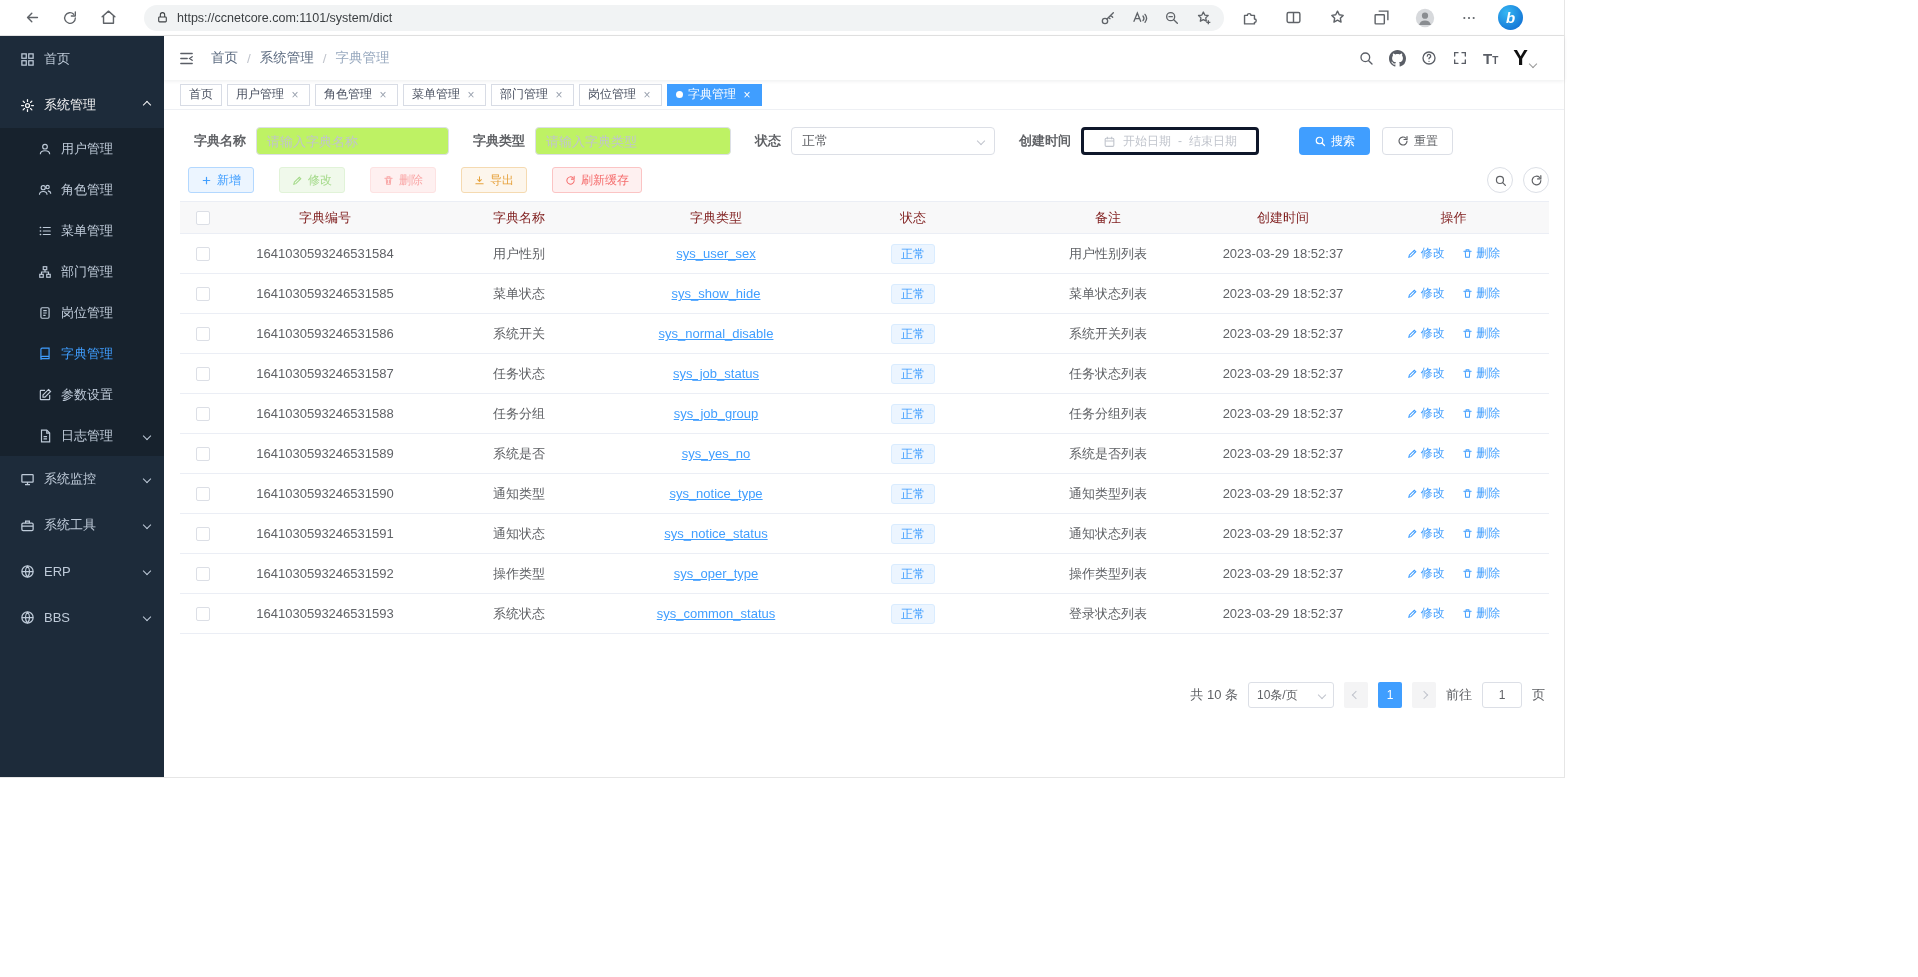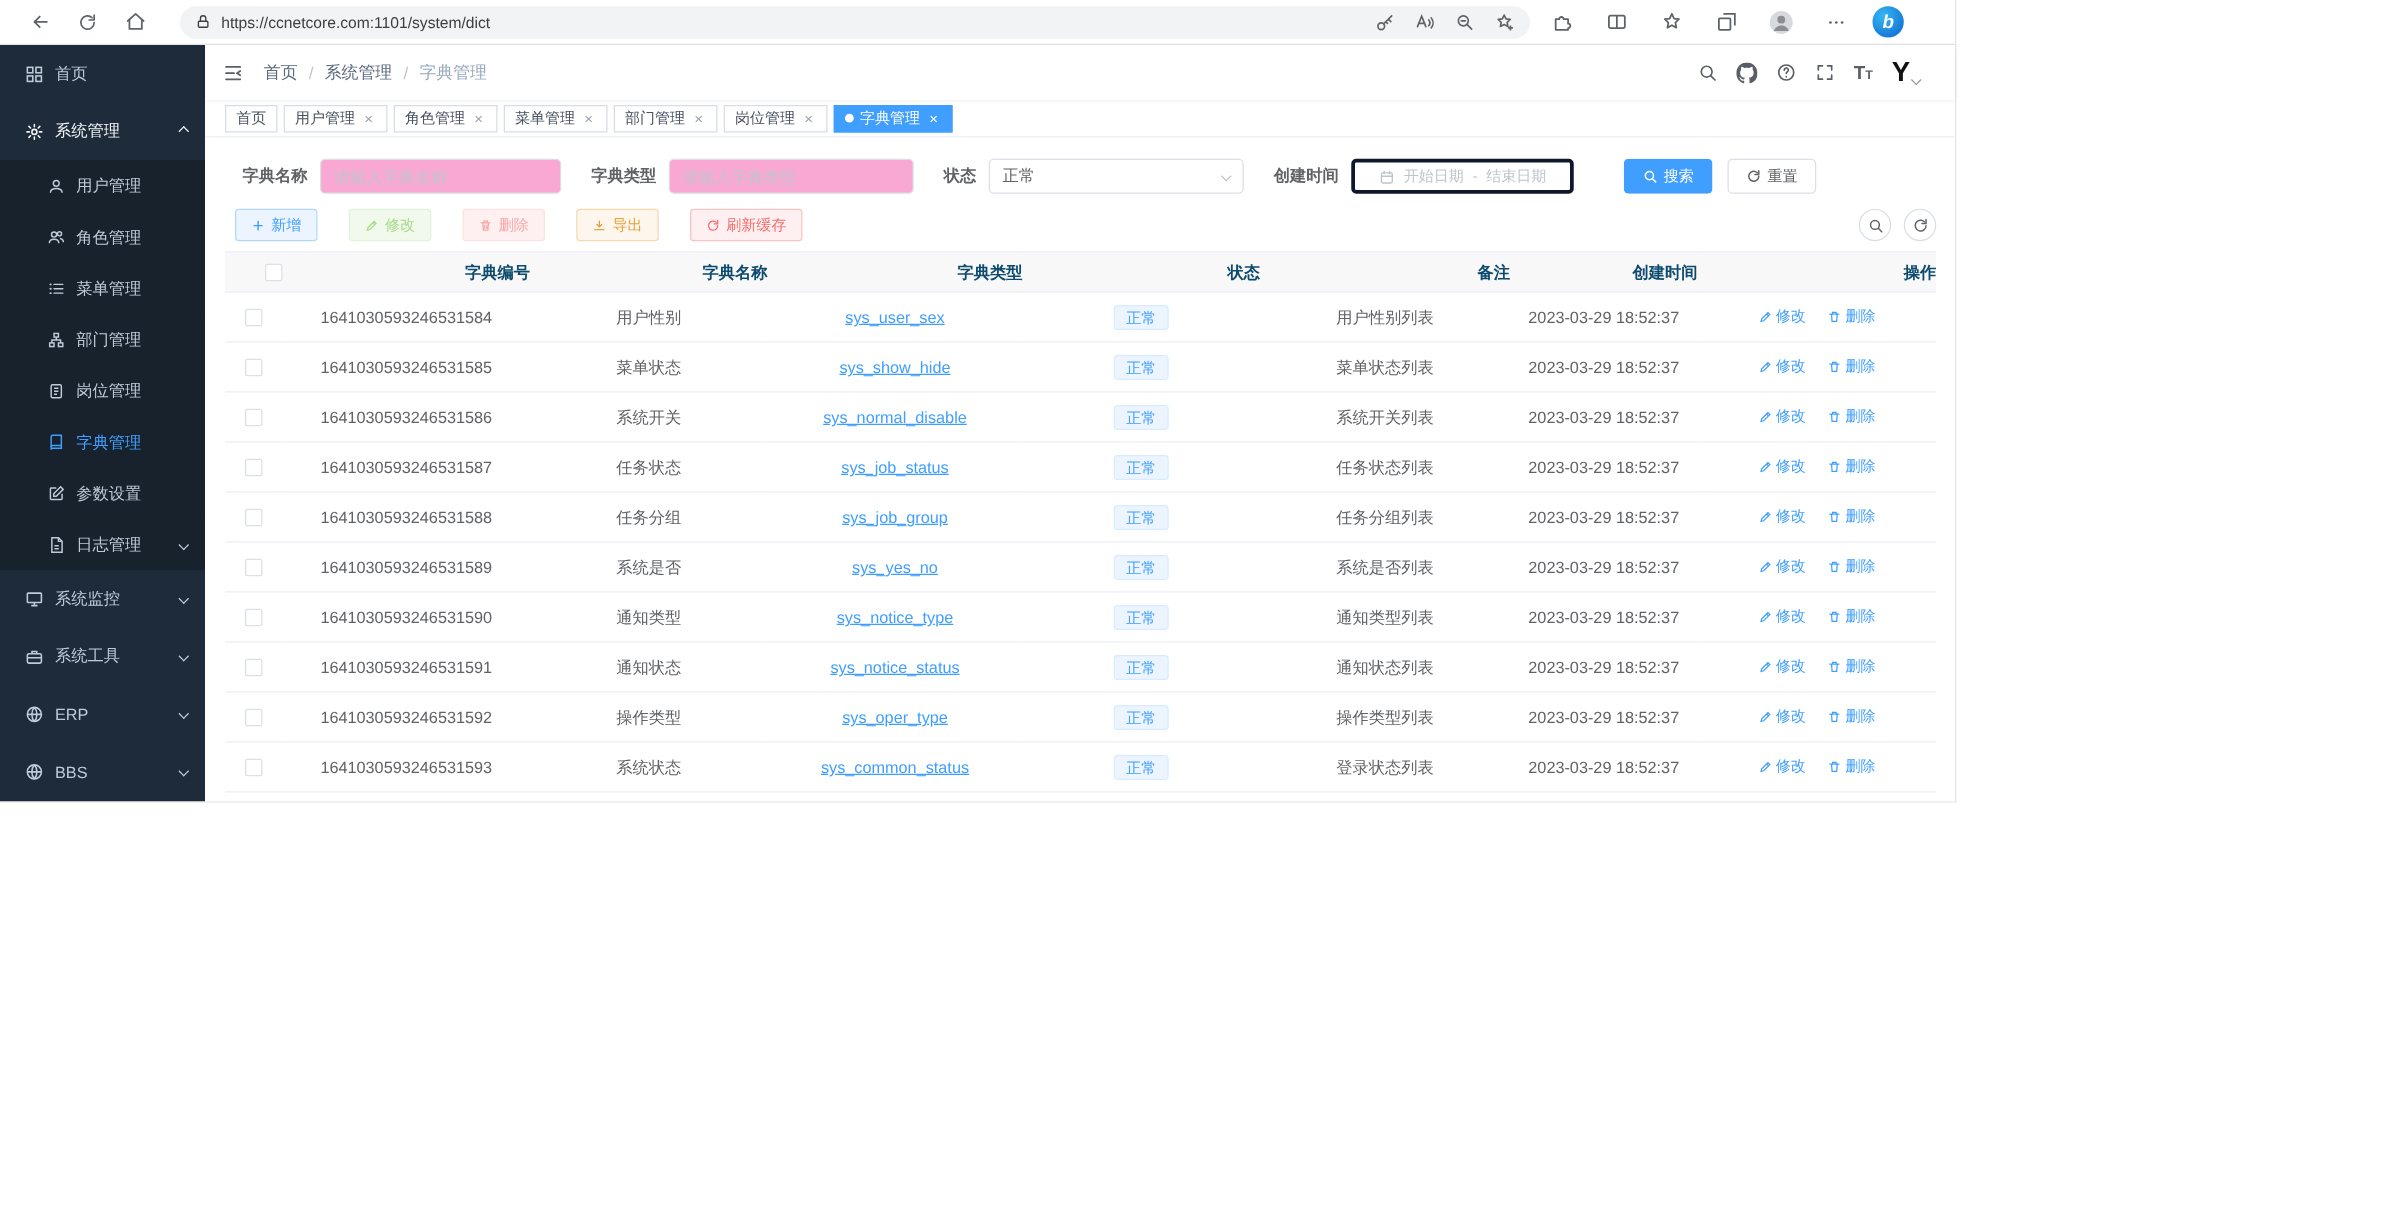--- a/index.html
+++ b/index.html
@@ -1,18 +1,18 @@
 <!DOCTYPE html>
 <html><head>
 <meta charset="utf-8">
 <style>
 *{box-sizing:border-box;margin:0;padding:0}
 body{font-family:"Liberation Sans","DejaVu Sans",sans-serif;background:#fff}
 .canvas{position:relative;width:1918px;height:977px;background:#fff;overflow:hidden}
-.browser{position:absolute;left:0;top:0;width:1565px;height:642px;background:#fff;border-right:1px solid #e6e6e6;border-bottom:1px solid #e6e6e6;display:flex;flex-direction:column}
+.browser{position:absolute;left:0;top:0;width:1565px;height:778px;background:#fff;border-right:1px solid #e6e6e6;border-bottom:1px solid #e6e6e6;display:flex;flex-direction:column}
 
 .chrome{height:36px;background:#fff;border-bottom:1px solid #e3e3e3;display:flex;align-items:center;padding:0 12px 0 16px;flex:none}
 .cbtn{width:32px;height:28px;border-radius:4px;display:flex;align-items:center;justify-content:center;color:#5f6368;flex:none;margin-right:6px;cursor:pointer}
 .urlbar{width:1080px;height:26px;background:#f1f3f4;border-radius:13px;display:flex;align-items:center;padding:0 12px;margin-left:14px;color:#3c4043;font-size:12.5px;gap:8px;flex:none;cursor:text}
 .urlbar .addr{flex:1;white-space:nowrap;overflow:hidden}
 .pillicons{display:flex;gap:16px;color:#5f6368;align-items:center}
 .tbicons{display:flex;gap:14px;color:#5f6368;align-items:center;margin-left:10px}
 .tico{width:30px;height:28px;display:flex;align-items:center;justify-content:center;border-radius:4px;cursor:pointer}
 .bing{width:25px;height:25px;border-radius:50%;background:radial-gradient(circle at 35% 30%,#35b7f3,#0b63ce);color:#fff;font-weight:bold;font-style:italic;display:flex;align-items:center;justify-content:center;font-size:15px;cursor:pointer}
 svg.i{display:block}
@@ -49,42 +49,42 @@
 .tag-item{height:22px;display:flex;align-items:center;gap:5px;padding:0 8px;border:1px solid #d8dce5;background:#fff;color:#495060;font-size:12px;cursor:pointer;white-space:nowrap}
 .tag-item .x{color:#9aa2af;width:12px;text-align:center;font-size:12px;border-radius:50%}
 .tag-item.active{background:#409eff;color:#fff;border-color:#409eff}
 .tag-item.active::before{content:"";width:7px;height:7px;border-radius:50%;background:#fff;display:block}
 .tag-item.active .x{color:#fff}
 
 .content{flex:1;padding:0 15px 0 16px;overflow:hidden;font-size:13px;color:#606266}
 .filters{margin-top:17px;display:flex;align-items:center}
 .flabel{font-weight:700;color:#606266;margin-right:10px;white-space:nowrap}
 .ml14{margin-left:14px}.ml24{margin-left:24px}
-.inp{height:28px;border:1px solid #dcdfe6;border-radius:4px;padding:0 10px;font-size:13px;color:#606266;background:#f9a8d4;outline:none}
+.inp{height:28px;border:1px solid #dcdfe6;border-radius:4px;padding:0 10px;font-size:13px;color:#606266;background:#bef264;outline:none}
 .inp::placeholder{color:#c0c4cc}
 .w193{width:193px}.w196{width:196px}
 .selectbox{width:204px;height:28px;border:1px solid #dcdfe6;border-radius:4px;display:flex;align-items:center;justify-content:space-between;padding:0 10px;background:#fff;cursor:pointer;color:#606266}
 .selectbox .chv{color:#c0c4cc}
 .daterange{width:178px;height:28px;border:3px solid #0f172a;border-radius:4px;display:flex;align-items:center;justify-content:center;gap:7px;color:#c0c4cc;font-size:12px;background:#fff;cursor:pointer}
 .btn{height:28px;border-radius:4px;font-size:12px;display:inline-flex;align-items:center;gap:5px;padding:0 14px;border:1px solid transparent;cursor:pointer;white-space:nowrap}
 .btn-primary{background:#409eff;color:#fff;margin-left:40px}
 .btn-plain{background:#fff;border-color:#dcdfe6;color:#606266;margin-left:12px}
 
 .toolbar{margin-top:12px;display:flex;align-items:center;gap:25px;padding-left:8px}
 .btn-mini{height:26px;padding:0 12px;font-size:12px;border-radius:3px}
 .b-add{background:#ecf5ff;border-color:#b3d8ff;color:#409eff}
 .b-edit{background:#f0f9eb;border-color:#e1f3d8;color:#a4da89;cursor:not-allowed}
 .b-del{background:#fef0f0;border-color:#fde2e2;color:#f9a7a7;cursor:not-allowed}
 .b-exp{background:#fdf6ec;border-color:#f5dab1;color:#e6a23c}
 .b-cache{background:#fef0f0;border-color:#fbc4c4;color:#f56c6c}
 .toolright{margin-left:auto;display:flex;gap:10px}
 .circle-btn{width:26px;height:26px;border-radius:50%;border:1px solid #dcdfe6;background:#fff;display:flex;align-items:center;justify-content:center;color:#606266;cursor:pointer}
 
 table{width:100%;border-collapse:collapse;margin-top:8px;font-size:13px;color:#606266;table-layout:fixed}
-thead th{height:32px;background:#f8f8f9;color:#0c4a6e;font-weight:700;border-top:1px solid #ebeef5;border-bottom:1px solid #ebeef5;text-align:right}
+thead th{height:32px;background:#f8f8f9;color:#7f1d1d;font-weight:400;border-top:1px solid #ebeef5;border-bottom:1px solid #ebeef5;text-align:center}
 tbody td{height:40px;border-bottom:1px solid #ebeef5;text-align:center;white-space:nowrap;overflow:hidden}
 .cb{display:inline-block;width:14px;height:14px;border:1px solid #dcdfe6;border-radius:2px;background:#fff;vertical-align:middle;cursor:pointer}
 .tagok{display:inline-block;padding:0 9px;height:20px;line-height:18px;background:#ecf5ff;border:1px solid #d9ecff;color:#409eff;border-radius:3px;font-size:12px}
 .tlink{color:#409eff;text-decoration:underline;cursor:pointer}
 .op{color:#409eff;display:inline-flex;align-items:center;gap:3px;cursor:pointer;font-size:12px}
 .op + .op{margin-left:14px}
 
 .pager{margin-top:48px;display:flex;align-items:center;justify-content:flex-end;gap:10px;font-size:13px;color:#606266;padding-right:4px}
 .psize{width:86px;height:26px;border:1px solid #dcdfe6;border-radius:3px;display:flex;align-items:center;justify-content:space-between;padding:0 8px;font-size:12px;cursor:pointer;background:#fff}
 .psize .chv{color:#c0c4cc}

